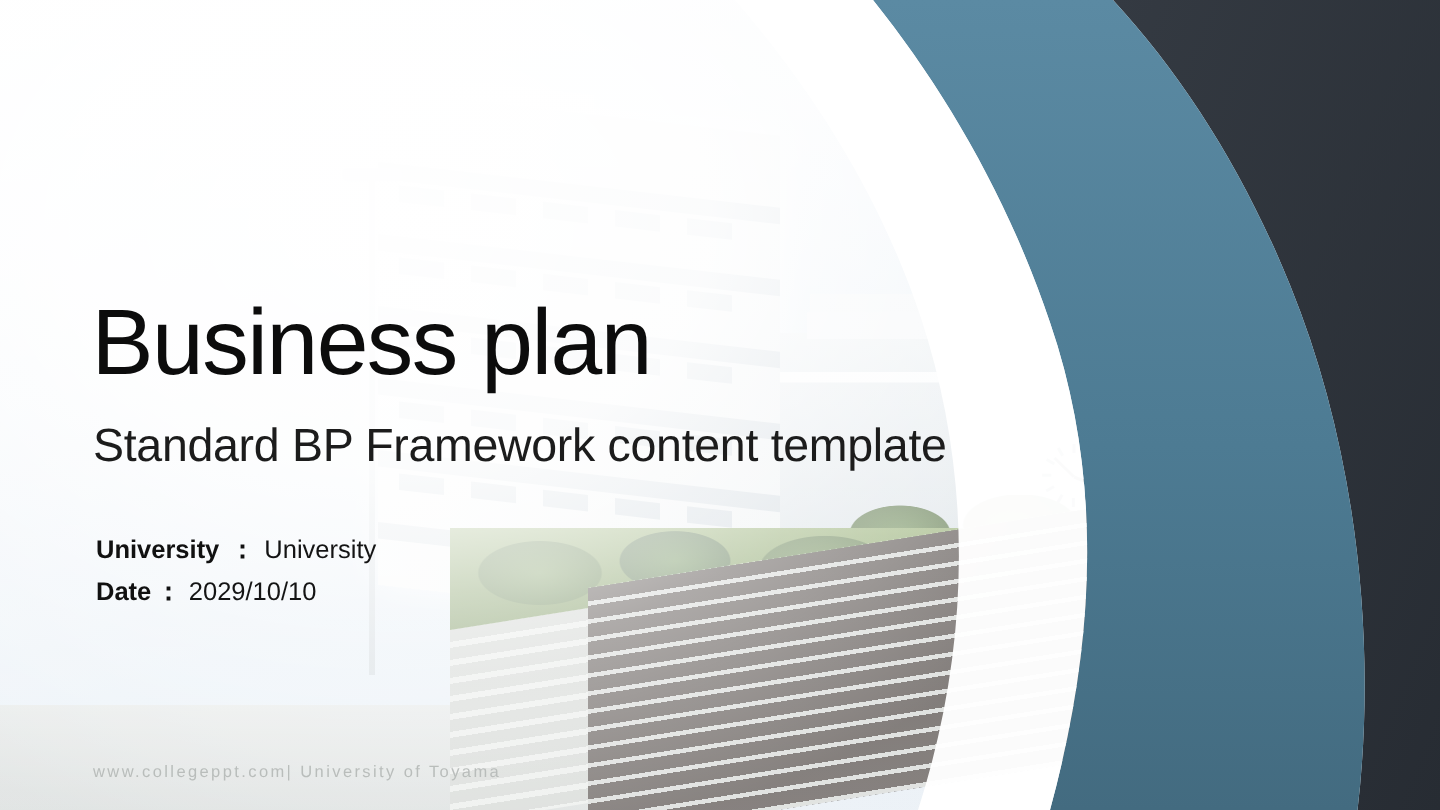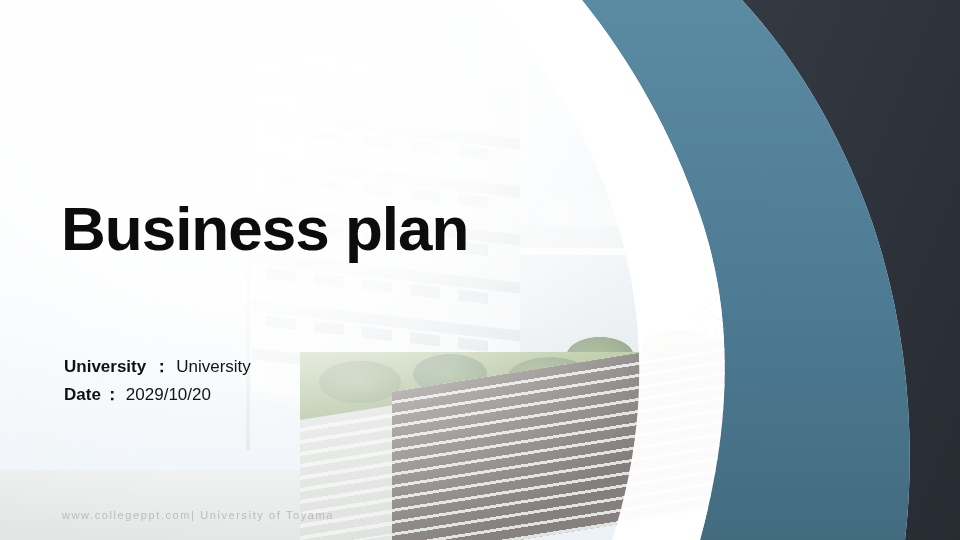--- a/index.html
+++ b/index.html
@@ -144,21 +144,21 @@
   }
   .logo svg{position:absolute;left:0;top:0;}
   .logo-cap{
     position:absolute;left:34px;top:50px;width:70px;
     color:#ffffff;font-size:7px;letter-spacing:.8px;line-height:10px;
     font-family:"Liberation Serif",serif;font-weight:700;text-align:center;
   }
 
   .title{
     position:absolute;left:61px;top:198px;
-    font-size:62px;font-weight:700;color:#0c0c0c;letter-spacing:-1px;
+    font-size:62px;font-weight:400;color:#0c0c0c;letter-spacing:-1px;
     line-height:1;white-space:nowrap;
   }
   .subtitle{
     position:absolute;left:62px;top:281px;
     font-size:31px;font-weight:400;color:#1c1c1c;letter-spacing:-.2px;
     line-height:1;white-space:nowrap;
   }
   .meta{position:absolute;left:64px;top:355px;}
   .meta-row{
     display:flex;align-items:baseline;height:28px;white-space:nowrap;
@@ -279,29 +279,30 @@
 
       <path d="M582,0 C630,60 672,132 700,215 C736,320 730,430 700,540
                L612,540 C648,428 648,316 614,212 C586,128 540,58 490,0 Z" fill="#ffffff" opacity="0.97"></path>
 
       <path d="M905,540 L960,540 L960,455 C944,470 922,505 905,540 Z" fill="url(#tealGrad2)" opacity="0"></path>
     </svg>
   </div>
 
 
   <div class="title">Business plan</div>
+  <div class="subtitle">Standard BP Framework content template</div>
 
   <div class="meta">
     <div class="meta-row presenter">
       <span class="meta-label">University</span>
       <span class="meta-colon">：</span>
       <span class="meta-value">University</span>
     </div>
     <div class="meta-row date">
       <span class="meta-label">Date</span>
       <span class="meta-colon">：</span>
-      <span class="meta-value">2029/10/20</span>
+      <span class="meta-value">2029/10/10</span>
     </div>
   </div>
 
   <div class="footer">www.collegeppt.com| University of Toyama</div>
 
 </div>
 
 </body></html>

